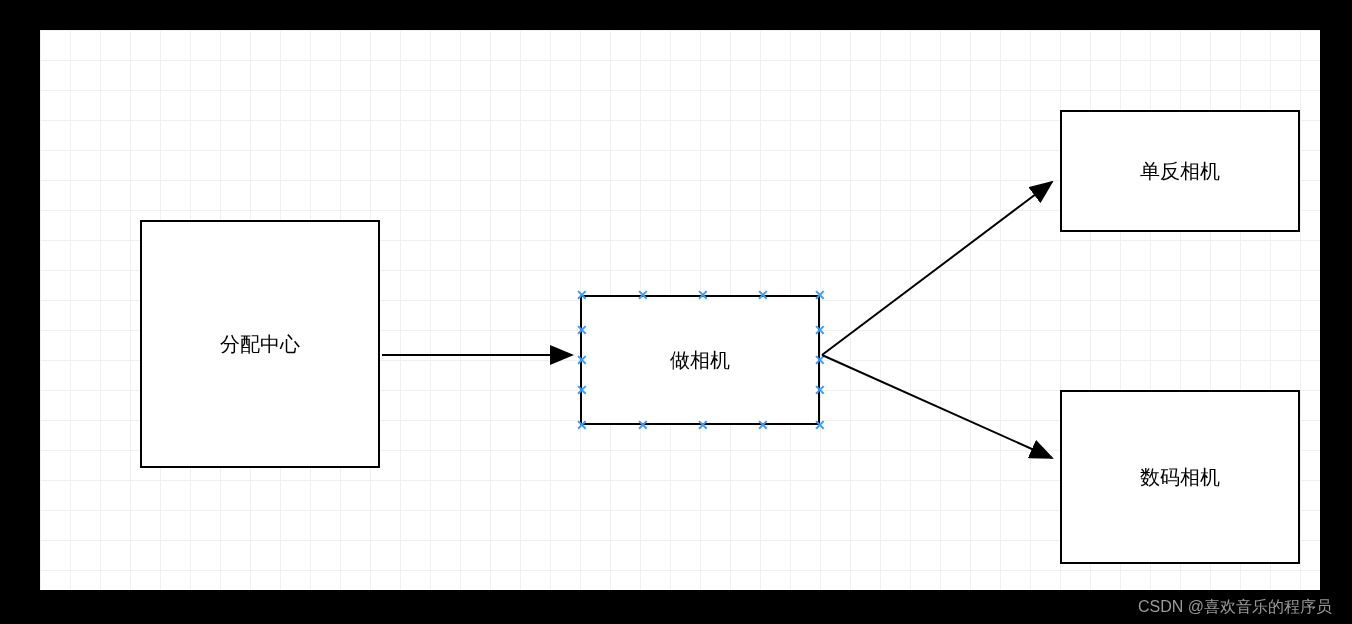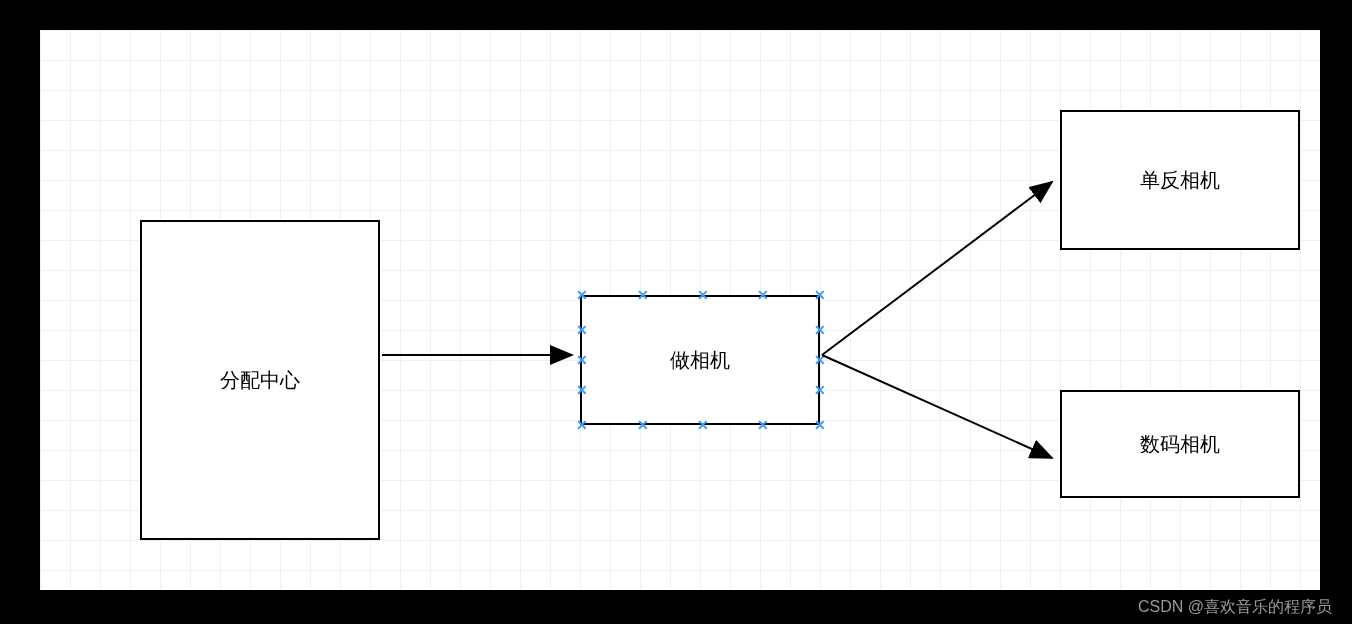--- a/index.html
+++ b/index.html
@@ -33,39 +33,39 @@
       display: flex;
       align-items: center;
       justify-content: center;
       font-size: 20px;
       color: #000;
     }
     .node-distribution {
       left: 100px;
       top: 190px;
       width: 240px;
-      height: 320px;
+      height: 248px;
     }
     .node-make-camera {
       left: 540px;
       top: 265px;
       width: 240px;
       height: 130px;
     }
     .node-slr {
       left: 1020px;
       top: 80px;
       width: 240px;
-      height: 140px;
+      height: 122px;
     }
     .node-digital {
       left: 1020px;
       top: 360px;
       width: 240px;
-      height: 108px;
+      height: 174px;
     }
     .selection-handle {
       position: absolute;
       width: 10px;
       height: 10px;
       color: #3b9cff;
       font-size: 14px;
       line-height: 10px;
       text-align: center;
       font-weight: bold;

